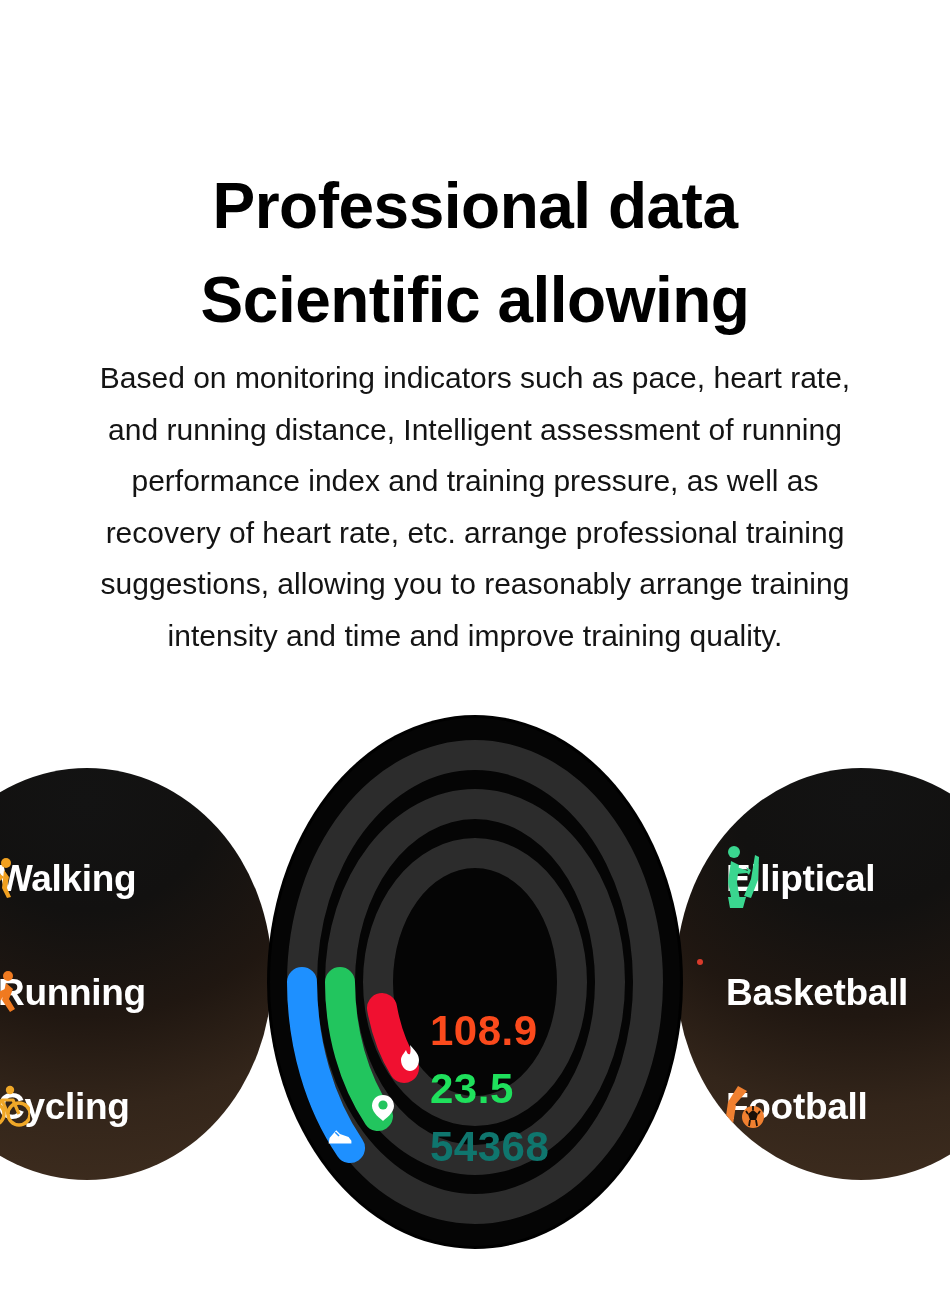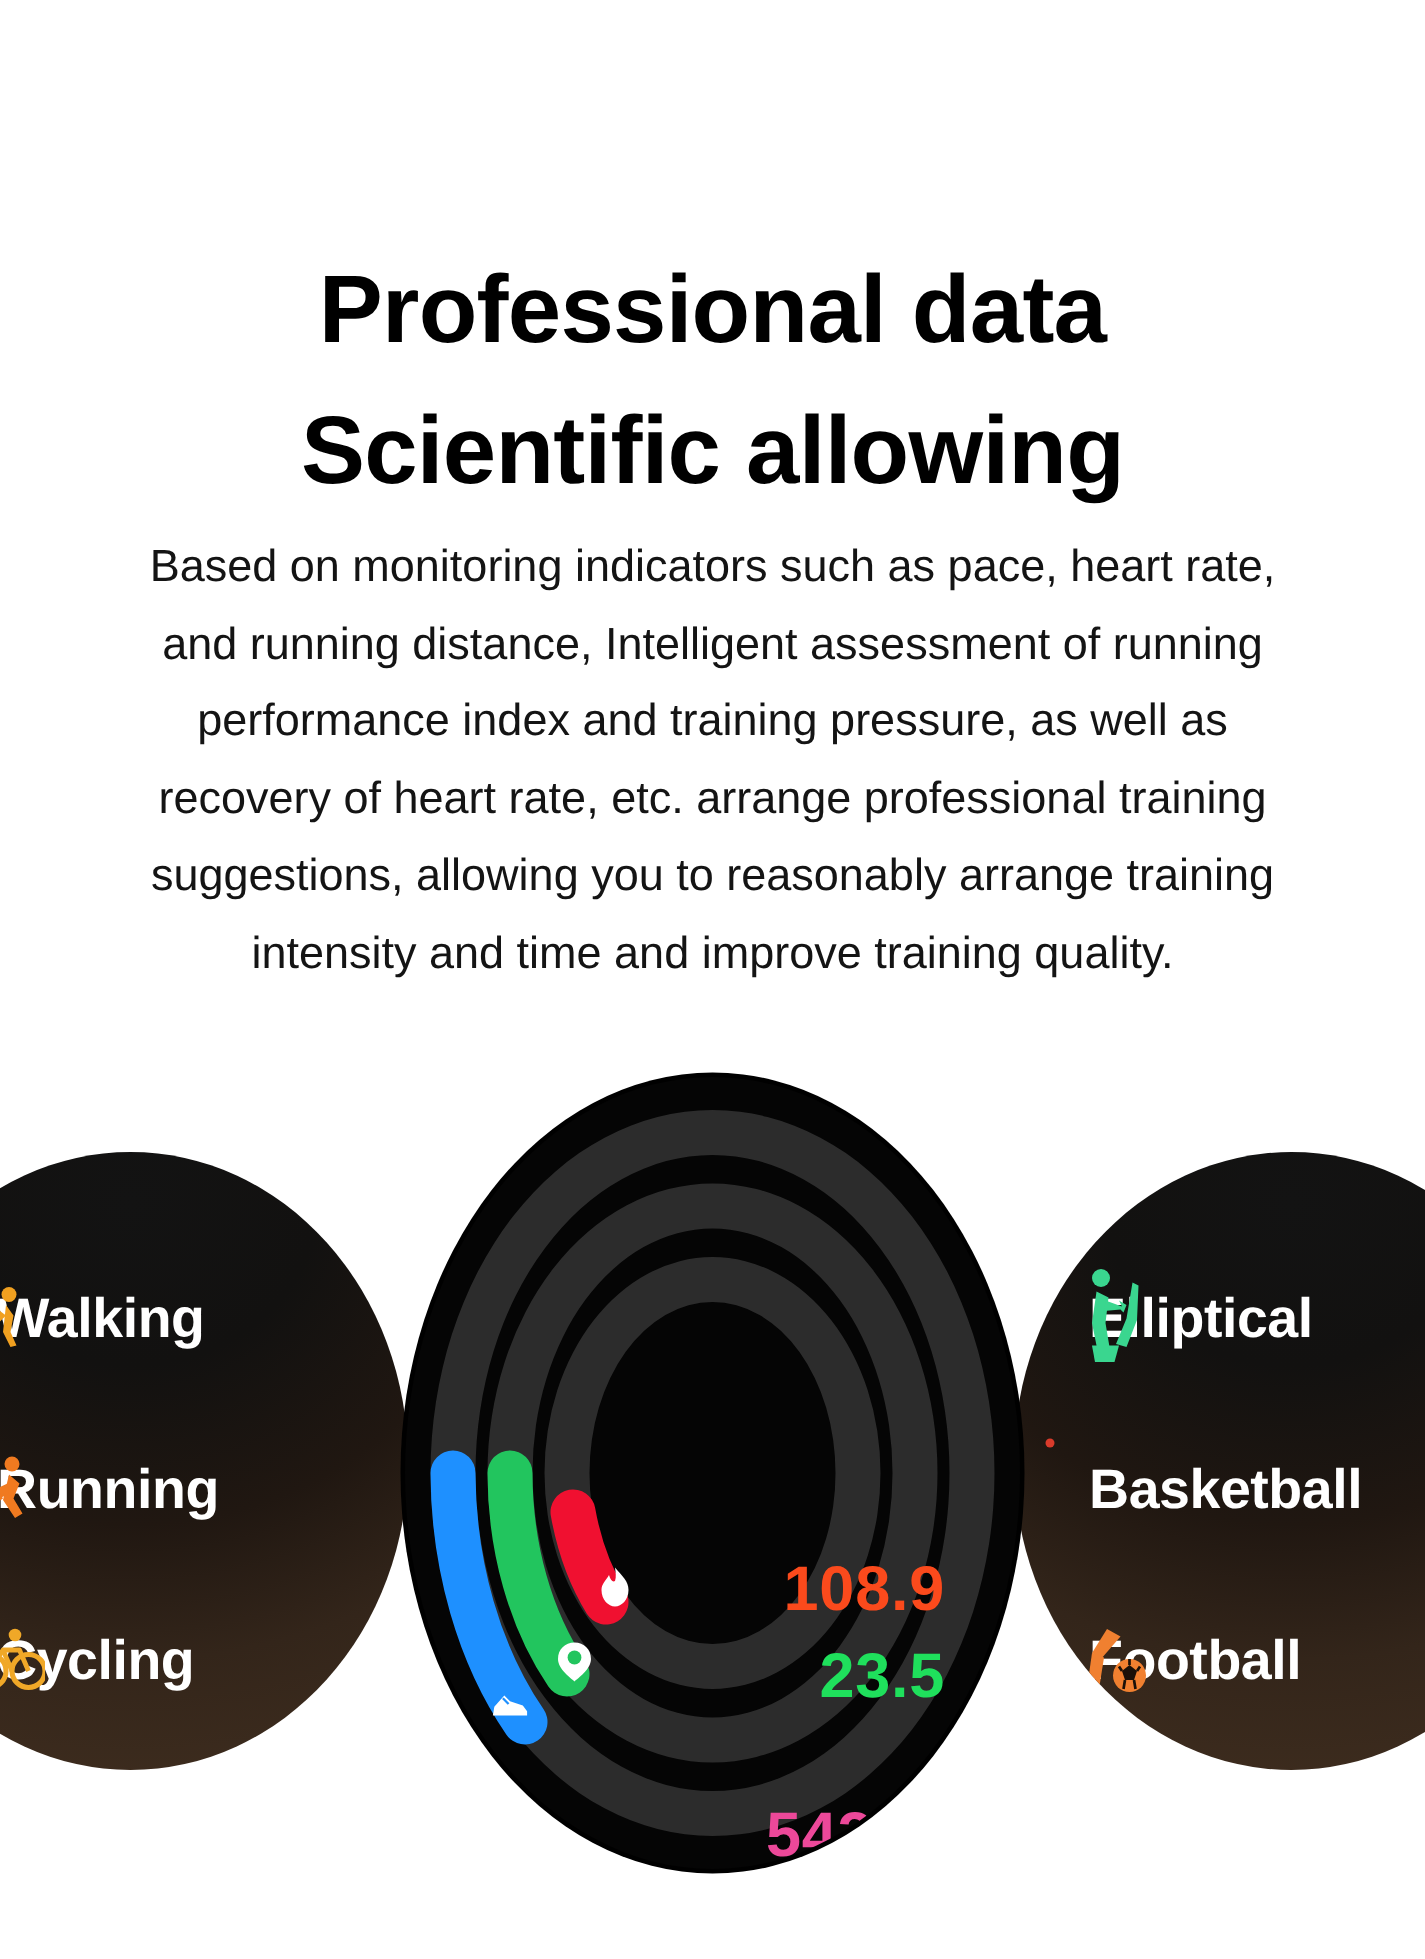--- a/index.html
+++ b/index.html
@@ -157,23 +157,23 @@
 
   .ring-arcs {
     position: absolute;
     left: 0; top: 0;
     width: 410px; height: 528px;
   }
 
   .metric-stack {
     position: absolute;
     left: 160px;
-    top: 312px;
+    top: 284px;
     width: 200px;
-    text-align: right;
+    text-align: left;
   }
   .metric {
     display: block;
     font-size: 42px;
     font-weight: bold;
     line-height: 58px;
     letter-spacing: 0.5px;
   }
 </style>
 </head>
@@ -287,18 +287,18 @@
         </g>
 
         <g transform="translate(140,340)">
           <path d="M0 -13 C5 -7 9 -4 9 2 C9 8.5 4.4 13 0 13 C-4.4 13 -9 8.5 -9 2 C-9 -2 -6 -4.5 -4 -8 C-3 -4.5 -1.5 -3 0 -4 C1 -7 0.4 -10 0 -13 Z" fill="#ffffff"></path>
         </g>
       </svg>
 
       <div class="metric-stack">
         <span class="metric" style="color:#fb4a1c;">108.9</span>
         <span class="metric" style="color:#1fe05c;">23.5</span>
-        <span class="metric" style="color:#ec4899;margin-top:48px;">54368</span>
+        <span class="metric" style="color:#0f766e;">54368</span>
       </div>
     </div>
 
   </div>
 </div>
 
 </body></html>

